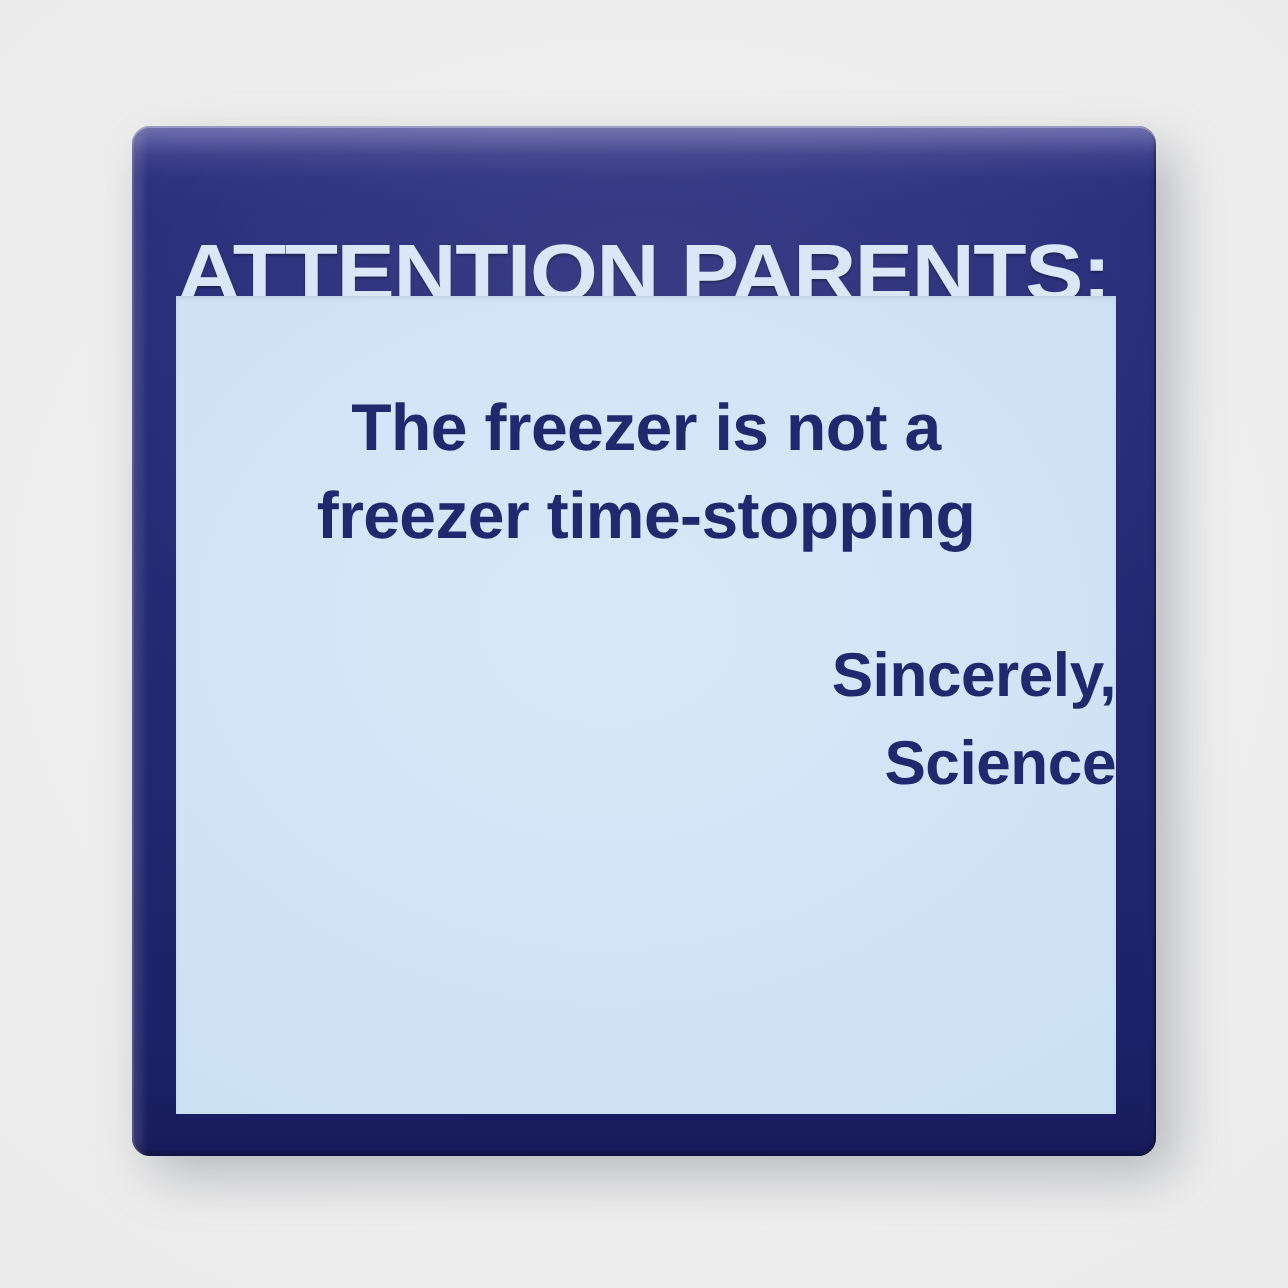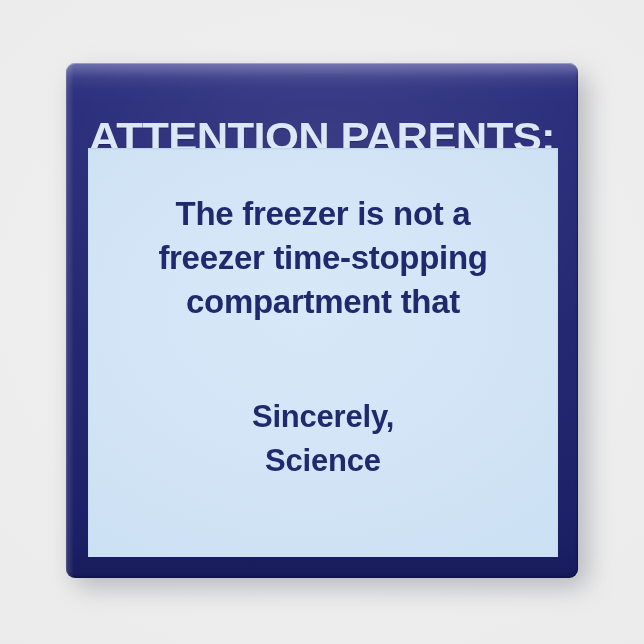--- a/index.html
+++ b/index.html
@@ -121,21 +121,20 @@
     height: 409px;
     background:
       radial-gradient(ellipse 120% 110% at 46% 40%, #d7e8f8 0%, #d0e3f5 48%, #c9dff3 78%, #c3d9ef 100%);
     box-shadow: inset 0 1px 2px rgba(30,50,90,0.10);
     z-index: 4;
     display: flex;
     flex-direction: column;
     align-items: center;
     justify-content: flex-start;
     overflow: hidden;
-    gap: 35px;
   }
 
   .body-block {
     margin-top: 44px;
     width: 100%;
     text-align: center;
     color: #1f2a6e;
     font-family: "Liberation Sans", sans-serif;
     font-weight: bold;
     font-size: 33px;
@@ -154,20 +153,21 @@
     color: #1f2a6e;
     font-family: "Liberation Sans", sans-serif;
     font-weight: bold;
     font-size: 31px;
     line-height: 44px;
     letter-spacing: -0.2px;
   }
   .sign-line {
     display: block;
     white-space: nowrap;
+    text-align: right;
   }
 </style>
 </head>
 <body>
 
 <div id="stage">
 
   <div class="magnet-shadow"></div>
 
   <div class="magnet">
@@ -178,21 +178,20 @@
 
     <div class="header-band">
       <span class="header-title">ATTENTION PARENTS:</span>
     </div>
 
     <div class="panel">
 
       <div class="body-block">
         <span class="body-line">The freezer is not a</span>
         <span class="body-line">freezer time-stopping</span>
-        <span class="body-line">compartment that</span>
       </div>
 
       <div class="sign-block">
         <span class="sign-line">Sincerely,</span>
         <span class="sign-line">Science</span>
       </div>
 
     </div>
 
   </div>

